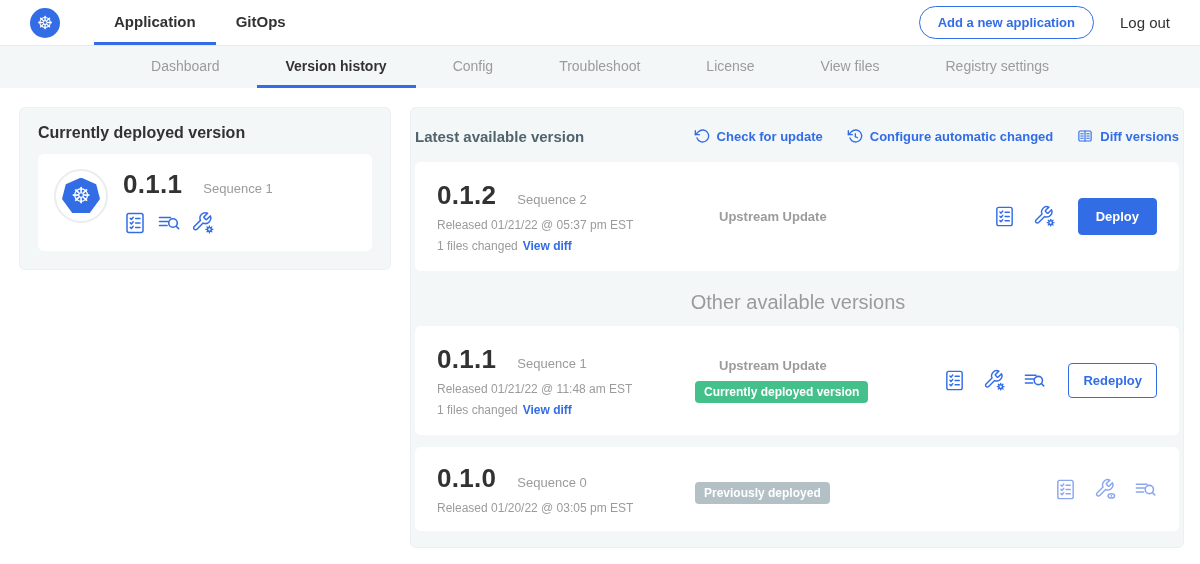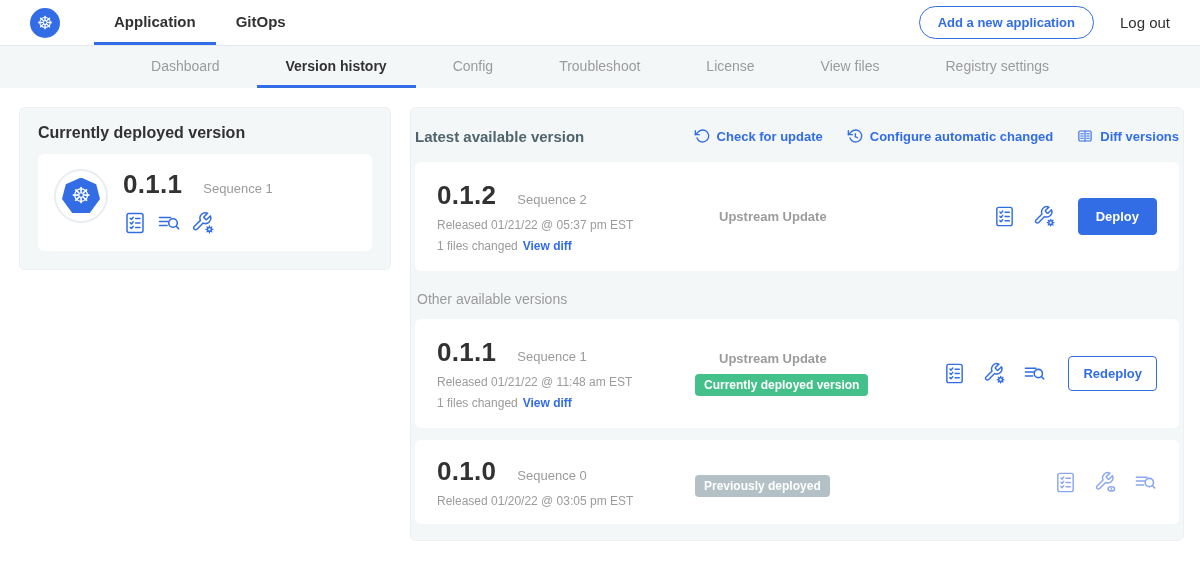--- a/index.html
+++ b/index.html
@@ -48,21 +48,21 @@
   .date-line { font-size:13px; color:#9b9b9b; margin-top:7px; }
   .icon-row { display:flex; align-items:center; gap:10px; margin-top:11px; color:#326de6; }
 
   
   .versions-panel { flex:1; padding:14px 4px 16px; }
   .vp-head { display:flex; align-items:center; justify-content:space-between; height:28px; }
   .vp-title { font-size:15px; font-weight:bold; color:#50646e; }
   .vp-actions { display:flex; align-items:center; gap:24px; }
   .vp-action { display:flex; align-items:center; gap:7px; color:#326de6; font-size:13px;
     font-weight:bold; cursor:pointer; }
-  .other-title { font-size:14px; color:#9b9b9b; margin:20px 0 0 2px; }
+  .other-title { font-size:20px; color:#9b9b9b; margin:20px 0 0 2px;text-align:center; }
 
   .version-card { background:#fff; border-radius:6px; margin-top:12px; padding:18px 22px;
     display:flex; align-items:center; }
   .vc-left { flex:0 0 258px; }
   .files-line { font-size:12px; color:#9b9b9b; margin-top:7px; }
   .view-diff { color:#326de6; font-weight:bold; margin-left:5px; cursor:pointer; }
   .vc-mid { flex:1; }
   .source { font-size:13px; font-weight:bold; color:#9b9b9b;margin-left:24px; }
   .badge { display:inline-block; margin-top:8px; padding:4px 9px; border-radius:4px;
     color:#fff; font-size:12px; font-weight:bold; }

